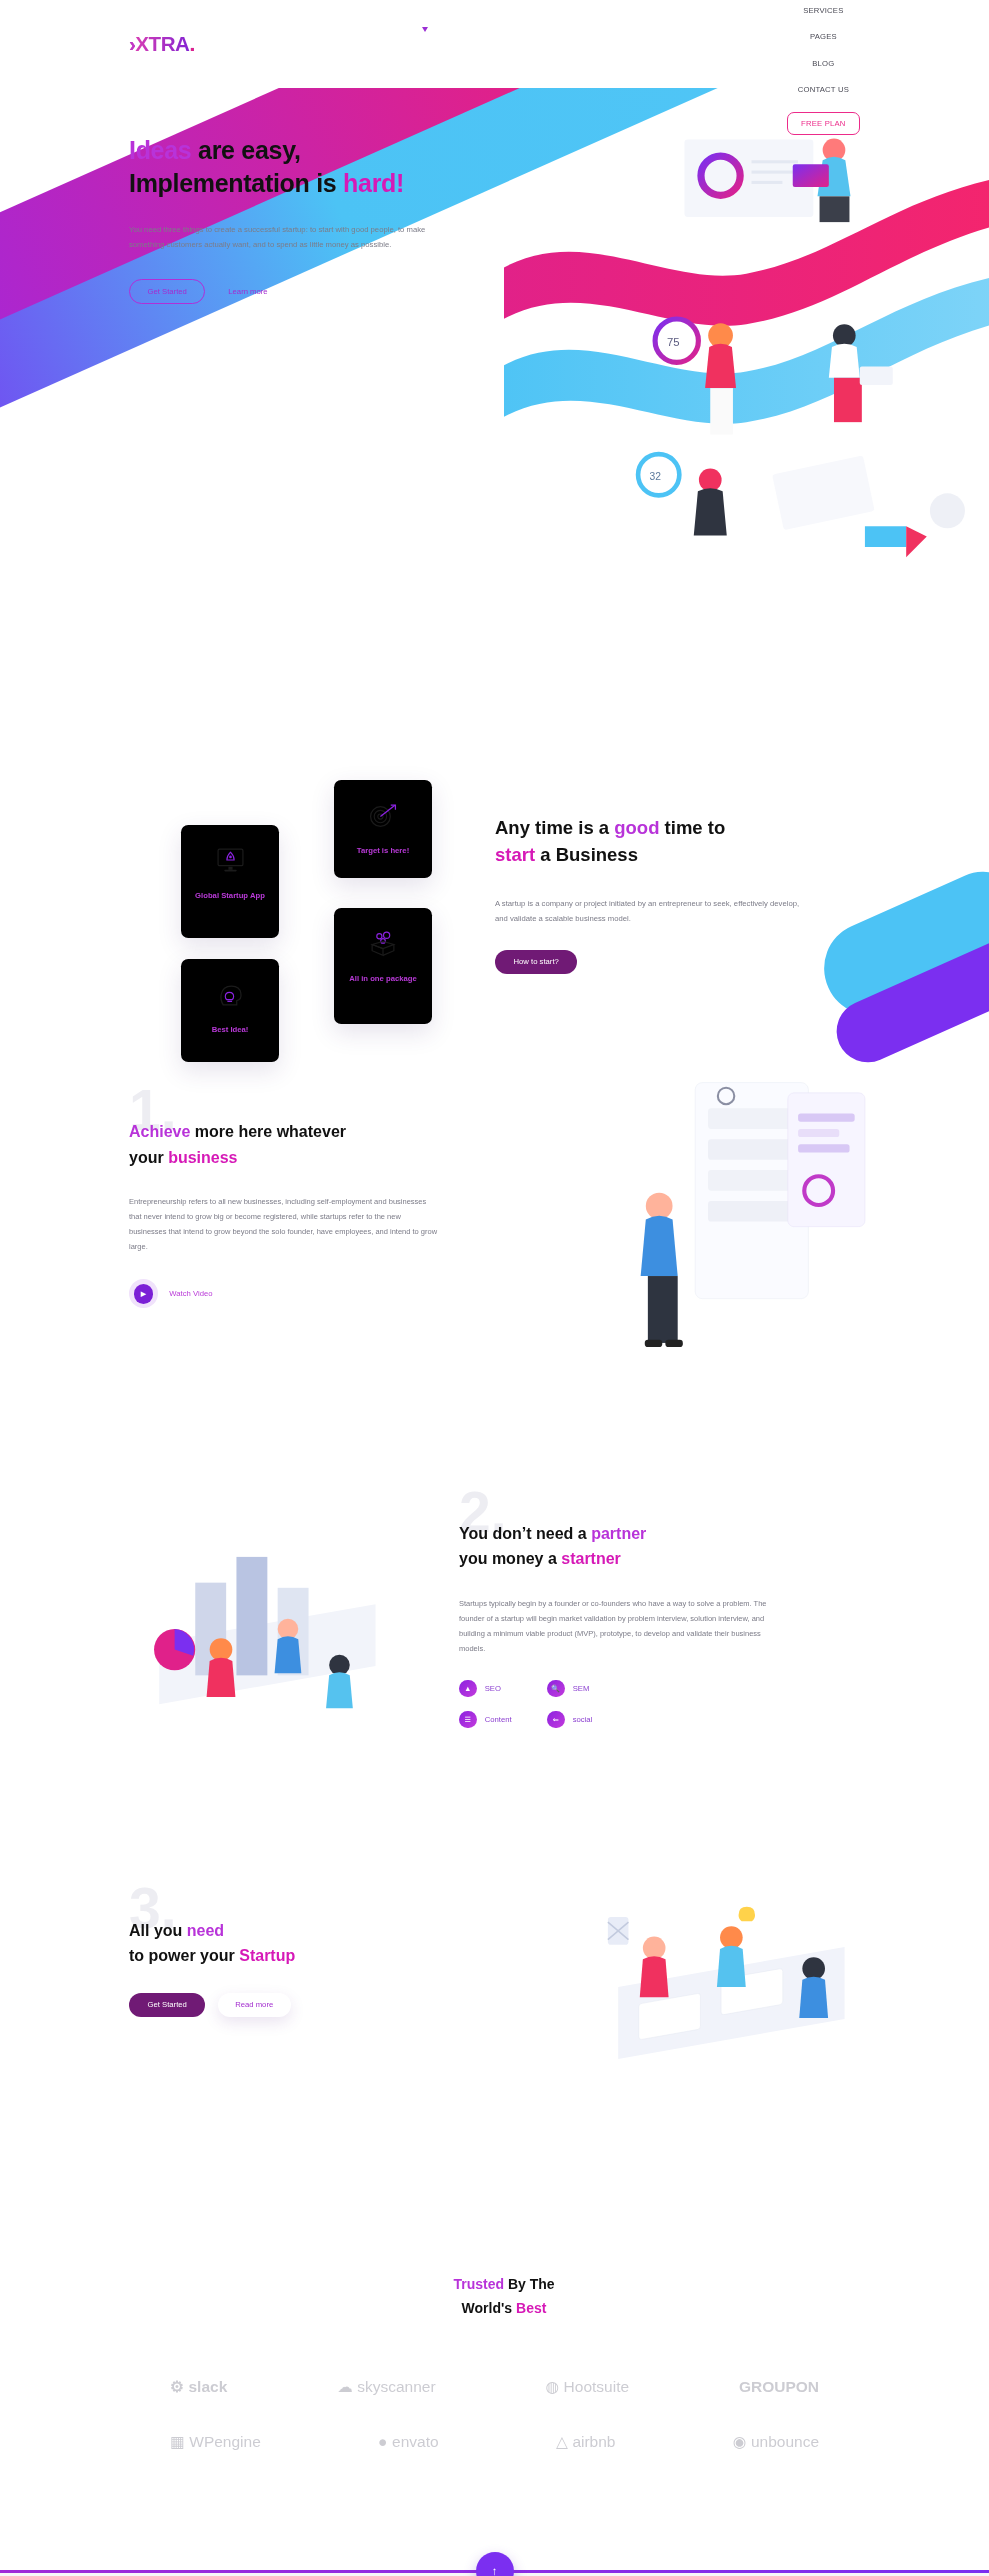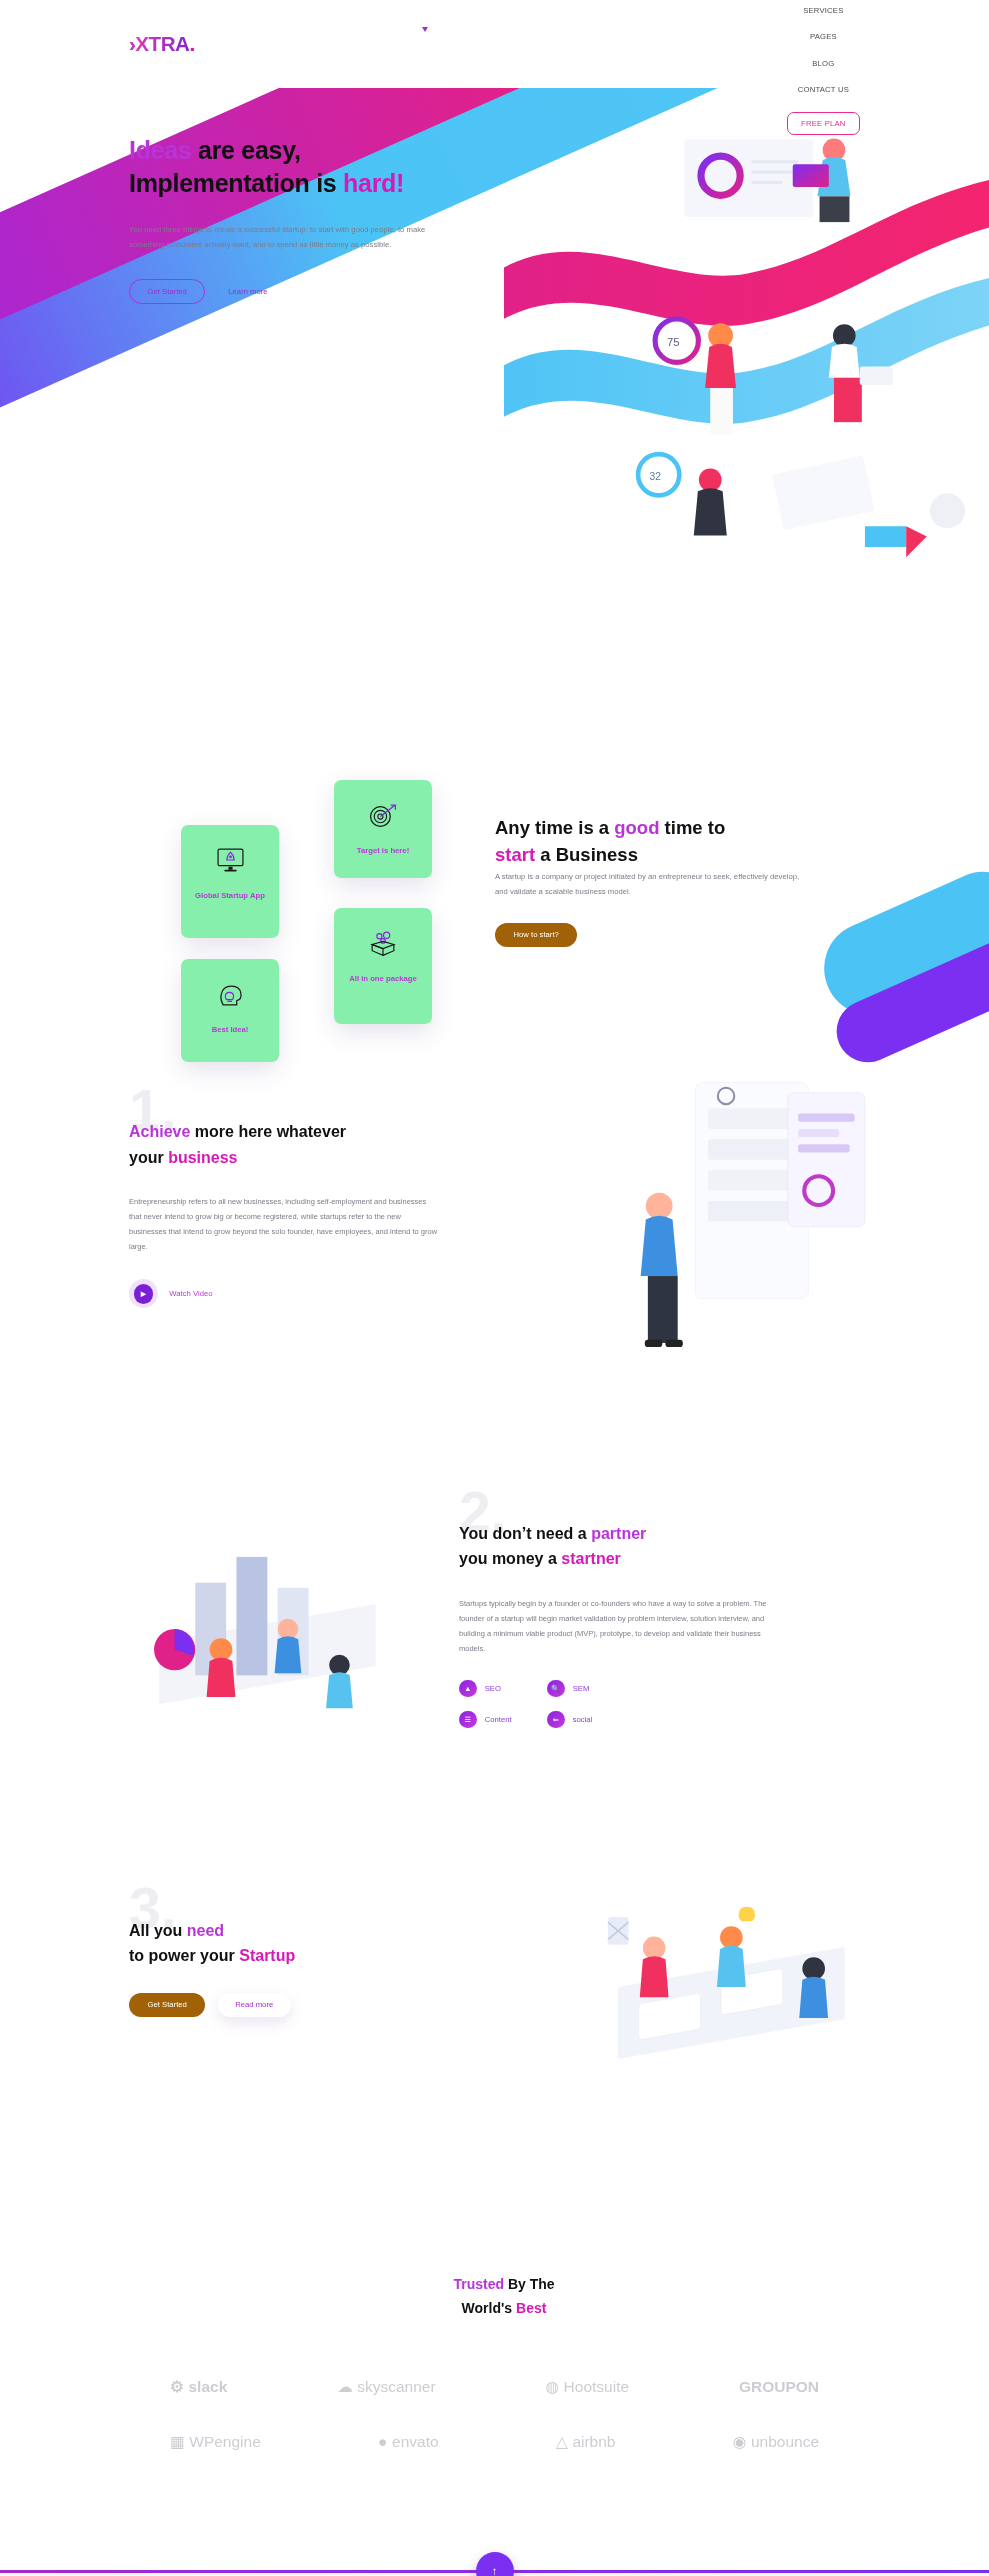--- a/index.html
+++ b/index.html
@@ -59,33 +59,33 @@
   }
   .rib-blue2 {
     left:-196px; top:361px; width:721px; height:31px;
     background:linear-gradient(90deg,#7a2ff0,#49bdf2); opacity:.85;
     transform:rotate(-24deg); z-index:2;
   }
   .hero-art { position:absolute; right:-10.3px; top:31px; width:495px; height:464px; z-index:6; }
 
   
   .features { position:relative; height:402px; }
-  .fcard { position:absolute; background:#86efac; border-radius:7.2px;
+  .fcard { position:absolute; background:#000000; border-radius:7.2px;
     box-shadow:0 8.2px 24px rgba(60,40,110,.13); text-align:center;
     padding:19.6px 9.3px 17.5px; width:98px; z-index:25; }
   .fcard .cap { margin-top:13.4px; color:#b93ad8; font-weight:bold; font-size:7.7px; line-height:1.45;}
   .fc1 { left:181px; top:175px; height:113px; }
   .fc2 { left:181px; top:309px; height:103px; }
   .fc3 { left:334px; top:130px; height:98px; }
   .fc4 { left:334px; top:258px; height:116px; }
   .icn { height:32px; display:flex; align-items:center; justify-content:center; }
   .sec-right { position:absolute; left:495px; top:165px; width:319px; }
   h2.sec-title { font-size:18.5px; line-height:1.45; font-weight:bold; color:#111; }
-  .sec-body { font-size:7.7px; line-height:1.95; color:#7c7c88; }
-  .btn-solid { margin-top:24px; display:inline-block; background:#a16207; color:#fff;
+  .sec-body { margin-top:27px; font-size:7.7px; line-height:1.95; color:#7c7c88; }
+  .btn-solid { margin-top:24px; display:inline-block; background:#701a75; color:#fff;
     border:none; border-radius:15.5px; padding:7.7px 18.5px; font-size:7.7px; cursor:pointer; }
   .blue-blob { position:absolute; right:-46px; top:247px; width:216px; height:93px;
     background:#4cc3f5; border-radius:46px; transform:rotate(-24deg); z-index:2;}
   .purple-blob { position:absolute; right:-57px; top:319px; width:216px; height:62px;
     background:#7b2ff0; border-radius:31px; transform:rotate(-24deg); z-index:2;}
 
   
   .numsec { position:relative; padding:0 129px; }
   .bignum { font-size:57px; color:#ededf2; font-weight:bold; line-height:.8; }
   h3.nt { font-size:16px; line-height:1.6; font-weight:bold; color:#111; margin-top:-14.4px; }

